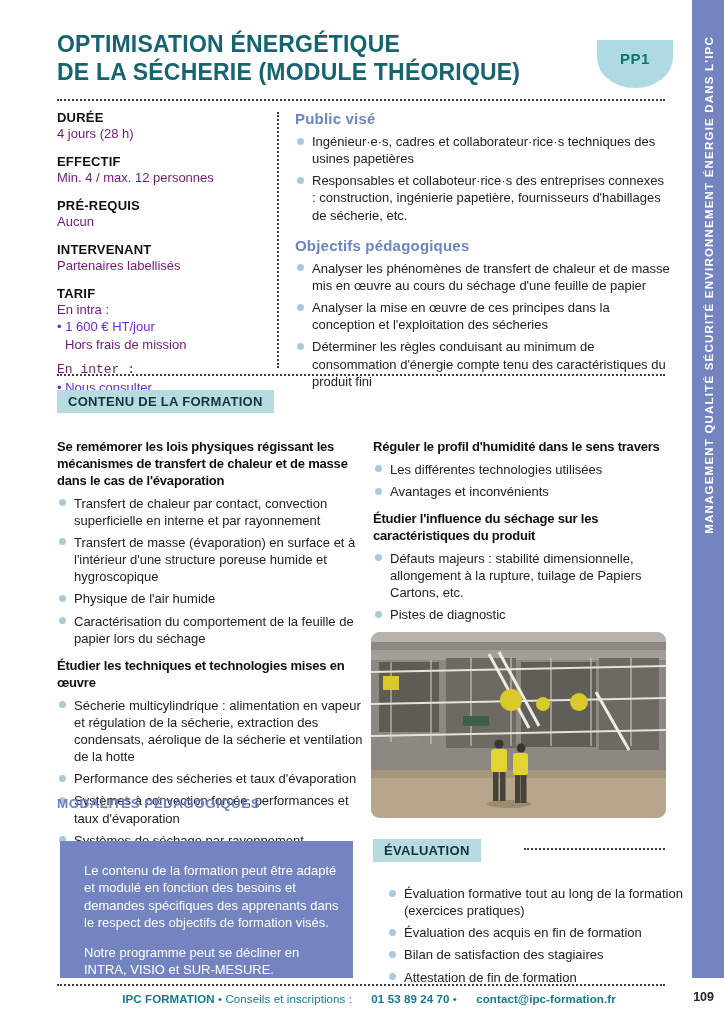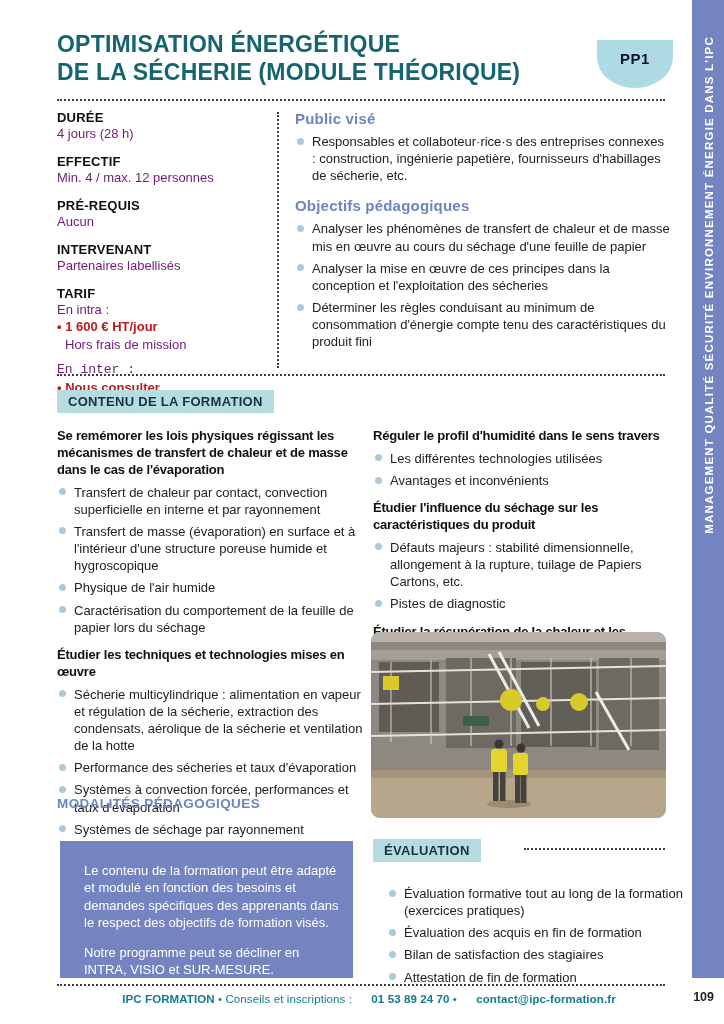--- a/index.html
+++ b/index.html
@@ -26,33 +26,33 @@
   .title{
     position:absolute;left:57px;top:30px;width:530px;
     color:#156470;font-size:23px;line-height:1.22;font-weight:800;
     letter-spacing:0.2px;
   }
   .badge{
     position:absolute;left:597px;top:40px;width:76px;height:48px;
     background:#aedbe3;border-radius:0 0 60px 60px / 0 0 48px 48px;
     display:flex;align-items:flex-start;justify-content:center;
   }
-  .badge span{color:#0f172a;font-weight:bold;font-size:15px;margin-top:10px;letter-spacing:0.5px;}
+  .badge span{color:#0f766e;font-weight:bold;font-size:15px;margin-top:10px;letter-spacing:0.5px;}
 
   .hrule{position:absolute;left:57px;width:608px;height:0;border-top:2px dotted #3f3f3f;}
   .rule-top{top:99px;}
   .rule-mid{top:374px;}
   .rule-foot{top:984px;}
 
   
   .info-left{position:absolute;left:57px;top:110px;width:210px;font-size:13px;}
   .info-left .lbl{font-weight:bold;color:#0f0f0f;font-size:13px;margin-top:11px;letter-spacing:0.2px;}
   .info-left .lbl:first-child{margin-top:0;}
   .info-left .val{color:#701a75;margin-top:1px;line-height:1.3;}
-  .info-left .val.bold{font-weight:bold;color:#b91c1c;}
+  .info-left .val.bold{font-weight:normal;color:#6d28d9;}
   .info-left .indent{padding-left:8px;}
   .vdivider{position:absolute;left:277px;top:112px;height:256px;width:0;border-left:2px dotted #3f3f3f;}
 
   .info-right{position:absolute;left:295px;top:110px;width:375px;}
   .blue-h{color:#6d84c4;font-weight:bold;font-size:15px;margin:0 0 6px 0;letter-spacing:0.2px;}
   .objectifs-h{margin-top:13px;}
 
   ul.blist{list-style:none;margin:0;padding:0;font-size:13px;line-height:1.32;color:#222;}
   ul.blist li{position:relative;padding-left:17px;margin-bottom:5px;}
   ul.blist li::before{
@@ -67,21 +67,21 @@
   }
   .contenu-tag{position:absolute;left:57px;top:390px;}
 
   .col{position:absolute;font-size:13px;}
   .col-left{left:57px;top:428px;width:306px;}
   .col-right{left:373px;top:428px;width:296px;}
   .sect-title{
     font-weight:bold;color:#0f0f0f;font-size:13px;line-height:1.3;
     letter-spacing:-0.2px;margin:11px 0 5px 0;
   }
-  .sect-title.first{margin-top:0;}
+  .sect-title.first{margin-top:11px;}
 
   
   .photo{
     position:absolute;left:371px;top:632px;width:295px;height:186px;
     border-radius:9px;overflow:hidden;background:#cfccc6;
   }
   .photo svg{display:block;}
 
   
   .modalites-h{position:absolute;left:57px;top:796px;color:#6d84c4;font-weight:bold;font-size:13.5px;letter-spacing:0.4px;}
@@ -137,20 +137,21 @@
     <div class="val bold">• 1 600 € HT/jour</div>
     <div class="val indent">Hors frais de mission</div>
     <div class="val" style="margin-top:8px;font-family:Liberation Mono, monospace;">En inter :</div>
     <div class="val bold">• Nous consulter</div>
   </div>
   <div class="vdivider"></div>
 
   <div class="info-right">
     <div class="blue-h">Public visé</div>
     <ul class="blist">
+      <li>Ingénieur·e·s, cadres et collaborateur·rice·s techniques des usines papetières</li>
       <li>Responsables et collaboteur·rice·s des entreprises connexes : construction, ingénierie papetière, fournisseurs d'habillages de sécherie, etc.</li>
     </ul>
     <div class="blue-h objectifs-h">Objectifs pédagogiques</div>
     <ul class="blist">
       <li>Analyser les phénomènes de transfert de chaleur et de masse mis en œuvre au cours du séchage d'une feuille de papier</li>
       <li>Analyser la mise en œuvre de ces principes dans la conception et l'exploitation des sécheries</li>
       <li>Déterminer les règles conduisant au minimum de consommation d'énergie compte tenu des caractéristiques du produit fini</li>
     </ul>
   </div>
 

